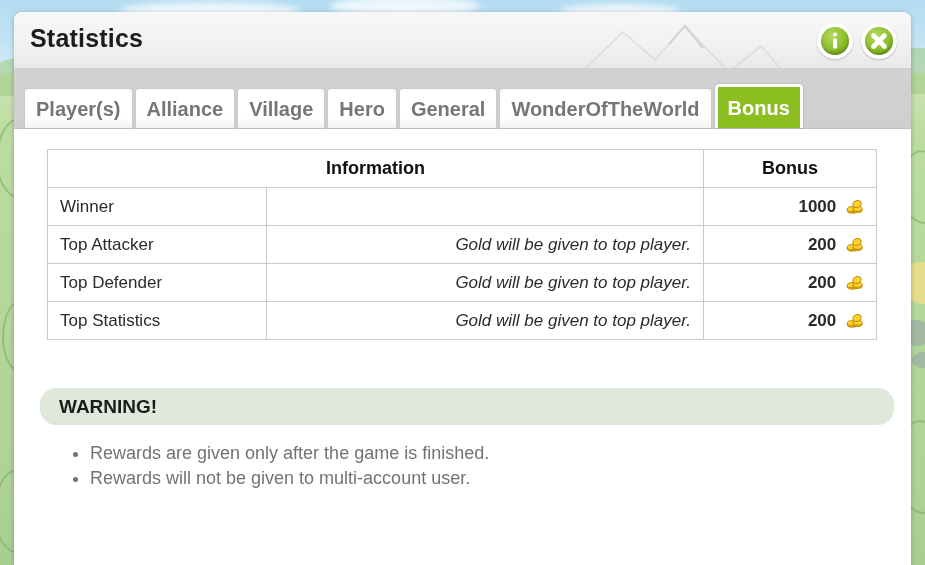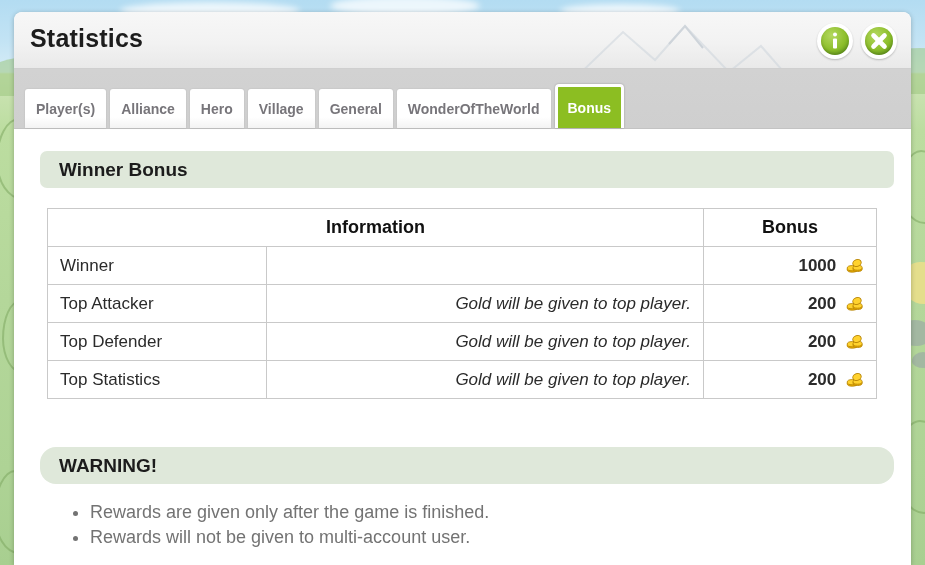--- a/index.html
+++ b/index.html
@@ -125,21 +125,21 @@
     left: 11px;
     bottom: 0;
     display: flex;
     align-items: flex-end;
     gap: 4px;
   }
   .tab {
     position: relative;
     background: linear-gradient(to bottom, #ffffff 0%, #ffffff 72%, #f3f3f3 100%);
     color: #77757a;
-    font-size: 14px;
+    font-size: 20px;
     font-weight: bold;
     padding: 9px 11px 8px 11px;
     border-radius: 3px 3px 0 0;
     cursor: pointer;
     white-space: nowrap;
     line-height: 22px;
     box-shadow: 0 0 2px rgba(0,0,0,.12);
   }
   .tab.active {
     background: #8cbe22;
@@ -279,42 +279,39 @@
 
   <div id="tabbar">
     <div id="tabs">
       <div class="tab">
         <span>Player(s)</span>
       </div>
       <div class="tab">
         <span>Alliance</span>
       </div>
       <div class="tab">
+        <span>Village</span>
+      </div>
+      <div class="tab">
         <span>Hero</span>
-      </div>
-      <div class="tab">
-        <span>Village</span>
       </div>
       <div class="tab">
         <span>General</span>
       </div>
       <div class="tab">
         <span>WonderOfTheWorld</span>
       </div>
       <div class="tab active">
         <span>Bonus</span>
       </div>
     </div>
   </div>
 
   <div id="content">
 
-    <div class="section-band">
-      <span>Winner Bonus</span>
-    </div>
 
     <table class="bonus-table">
       <thead>
         <tr>
           <th class="col-info" colspan="2">Information</th>
           <th class="col-bonus">Bonus</th>
         </tr>
       </thead>
       <tbody>
         <tr>

